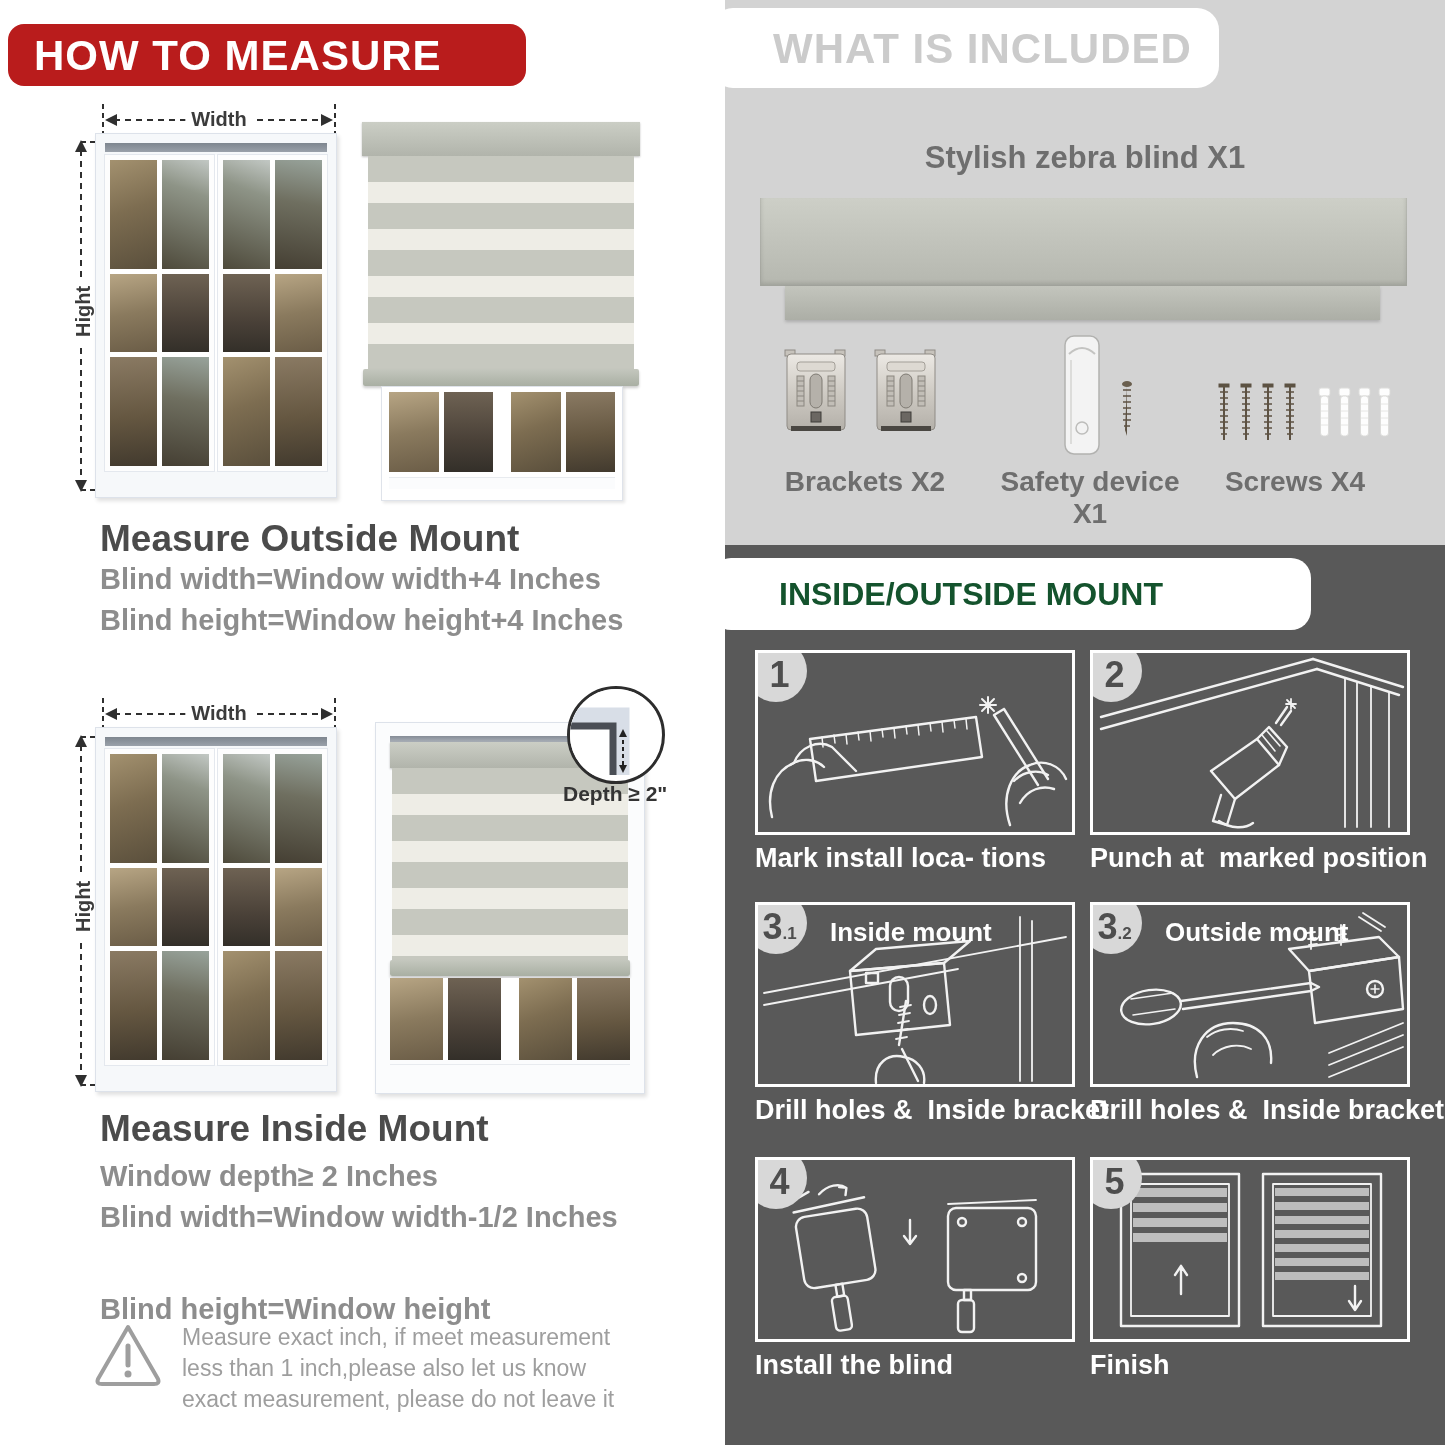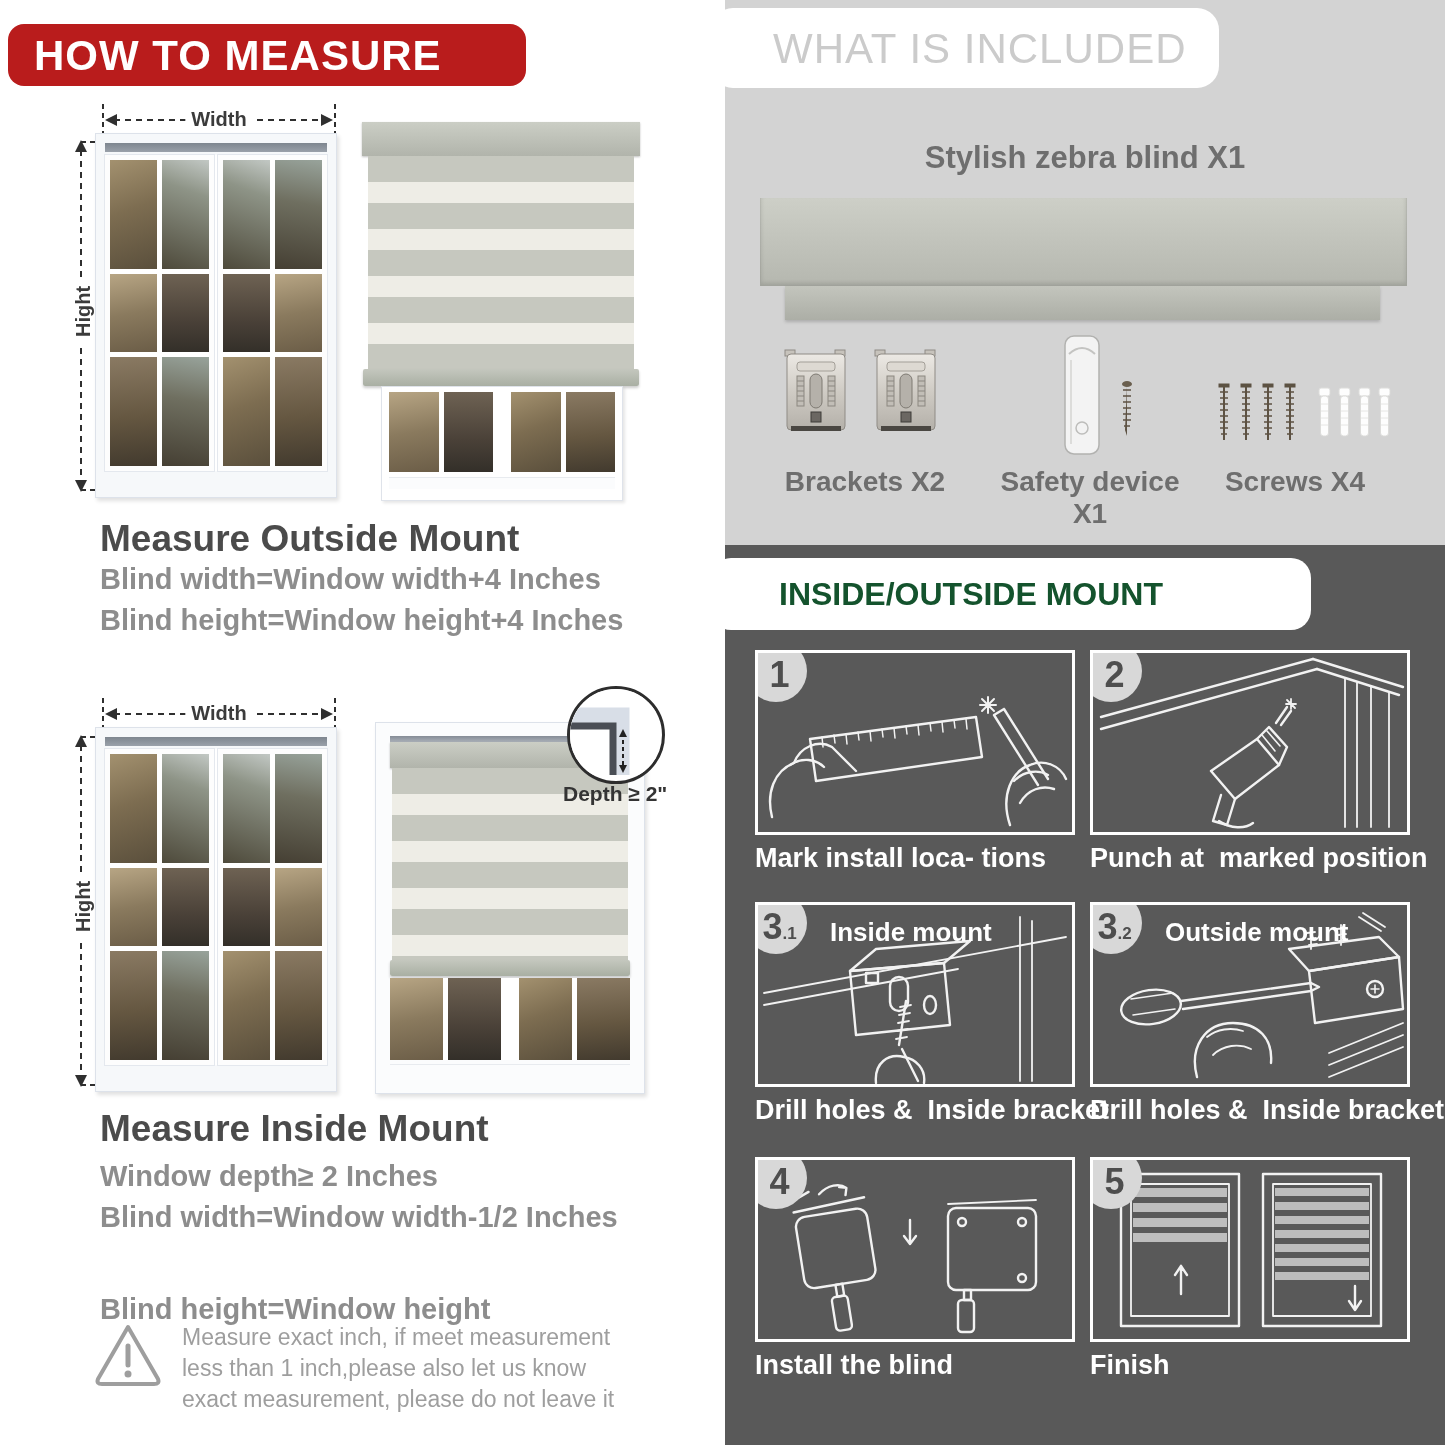--- a/index.html
+++ b/index.html
@@ -46,21 +46,21 @@
   .inwin-shadow{height:6px;background:linear-gradient(180deg,#858c96,#aab0b8);}
   .magnifier{width:92px;height:92px;border:3px solid #2d2d2d;border-radius:50%;background:#fff;overflow:hidden;z-index:5;}
   .depth-label{font-size:21px;font-weight:bold;color:#343434;}
 
   
   .warn-text{width:452px;font-size:23px;line-height:31px;color:#9e9e9e;}
 
   
   .right-top{left:725px;top:0;width:720px;height:545px;background:#d3d3d3;}
   .included-box{left:-14px;top:8px;width:508px;height:80px;background:#fff;border-radius:22px;}
-  .included-box span{display:block;padding-left:62px;font-size:42px;font-weight:normal;color:#cbcbcb;line-height:81px;letter-spacing:1px;}
+  .included-box span{display:block;padding-left:62px;font-size:42px;font-weight:bold;color:#cbcbcb;line-height:81px;letter-spacing:1px;}
   .product-label{left:0;top:140px;width:720px;text-align:center;font-size:31px;font-weight:bold;color:#6e6e6e;}
   .rail-main{left:35px;top:198px;width:645px;height:88px;background:linear-gradient(180deg,#cdcfc7,#b5b7af);
     border-left:1px solid rgba(0,0,0,0.10);border-right:1px solid rgba(0,0,0,0.10);
     box-shadow:inset 0 -3px 4px rgba(0,0,0,0.12);}
   .rail-sub{left:60px;top:286px;width:595px;height:34px;background:linear-gradient(180deg,#c3c5bd,#acaea6);
     box-shadow:0 2px 3px rgba(0,0,0,0.18);}
   .item-label{position:absolute;top:466px;text-align:center;font-size:28px;font-weight:bold;color:#6e6e6e;}
 
   .right-bottom{left:725px;top:545px;width:720px;height:900px;background:#595959;}
   .mount-box{left:-14px;top:13px;width:600px;height:72px;background:#fff;border-radius:20px;}

